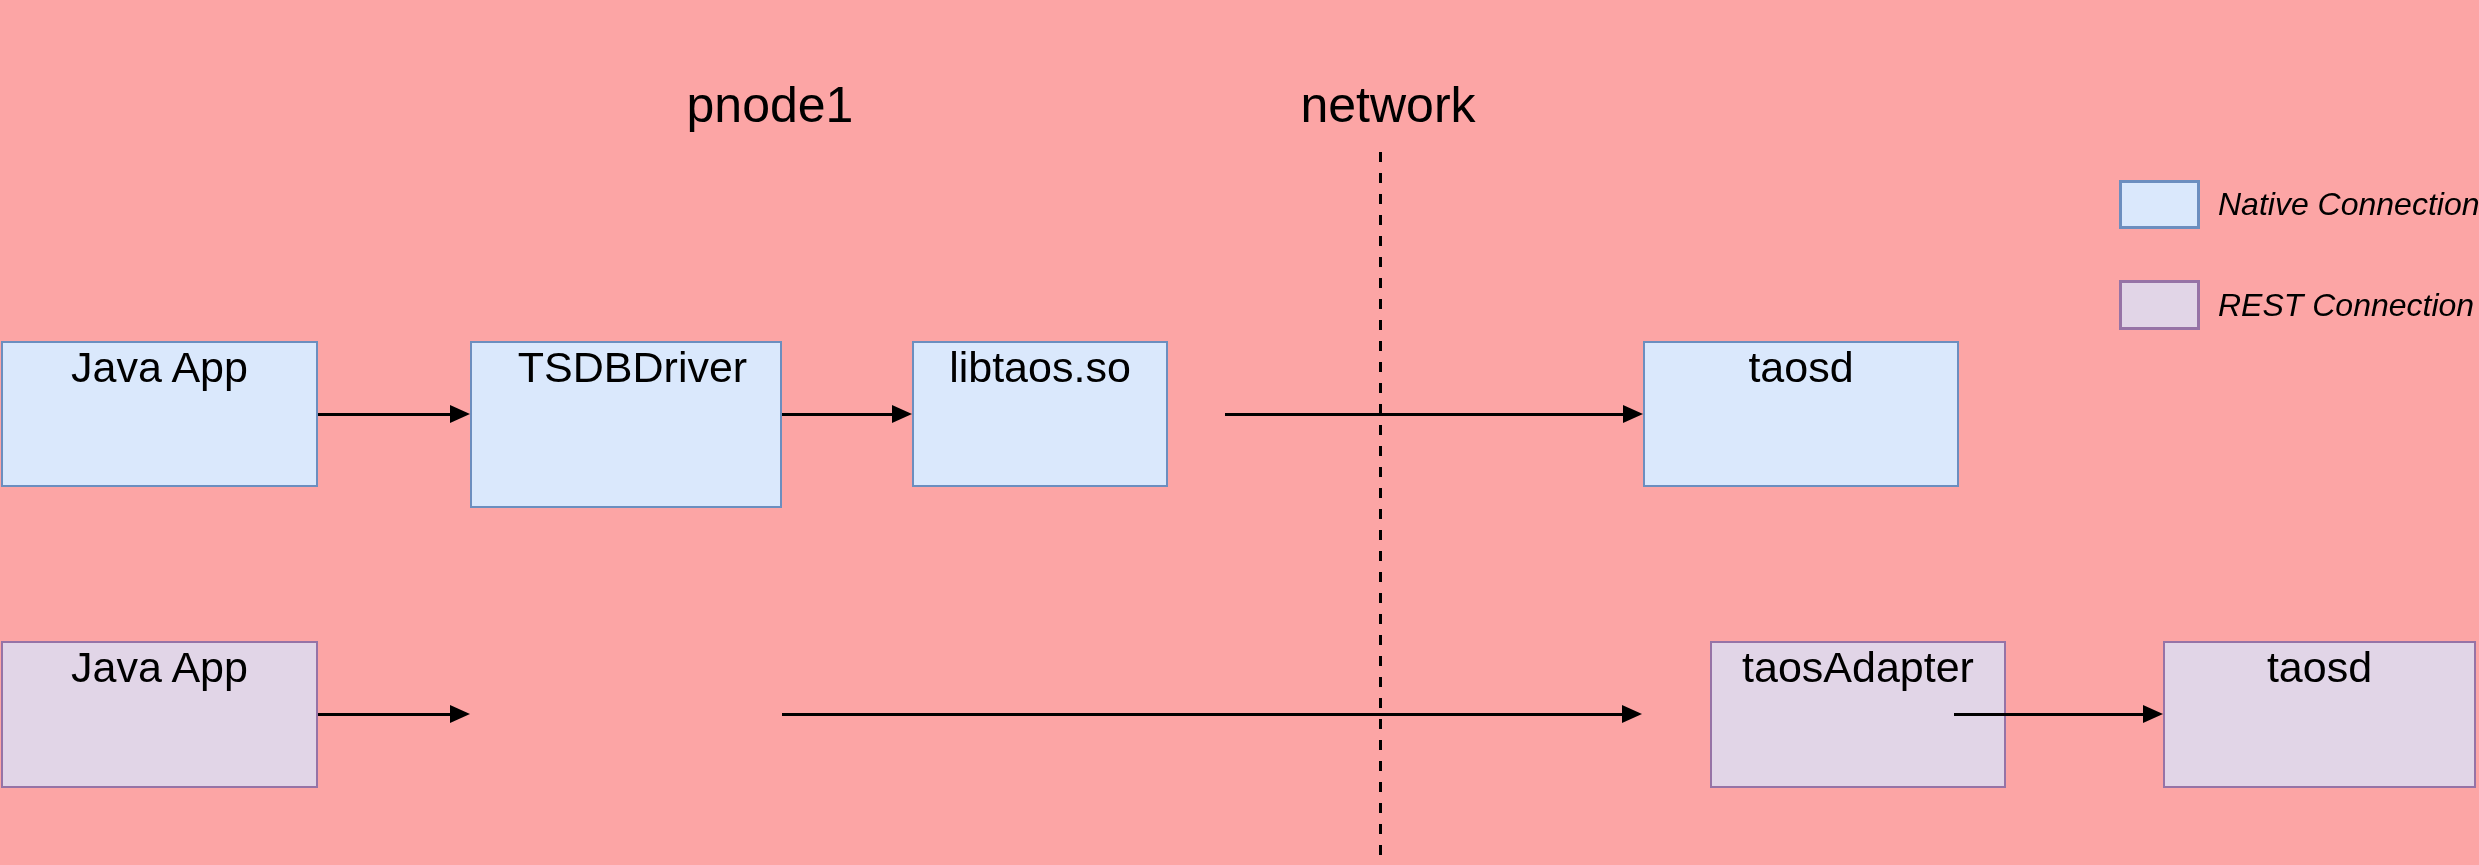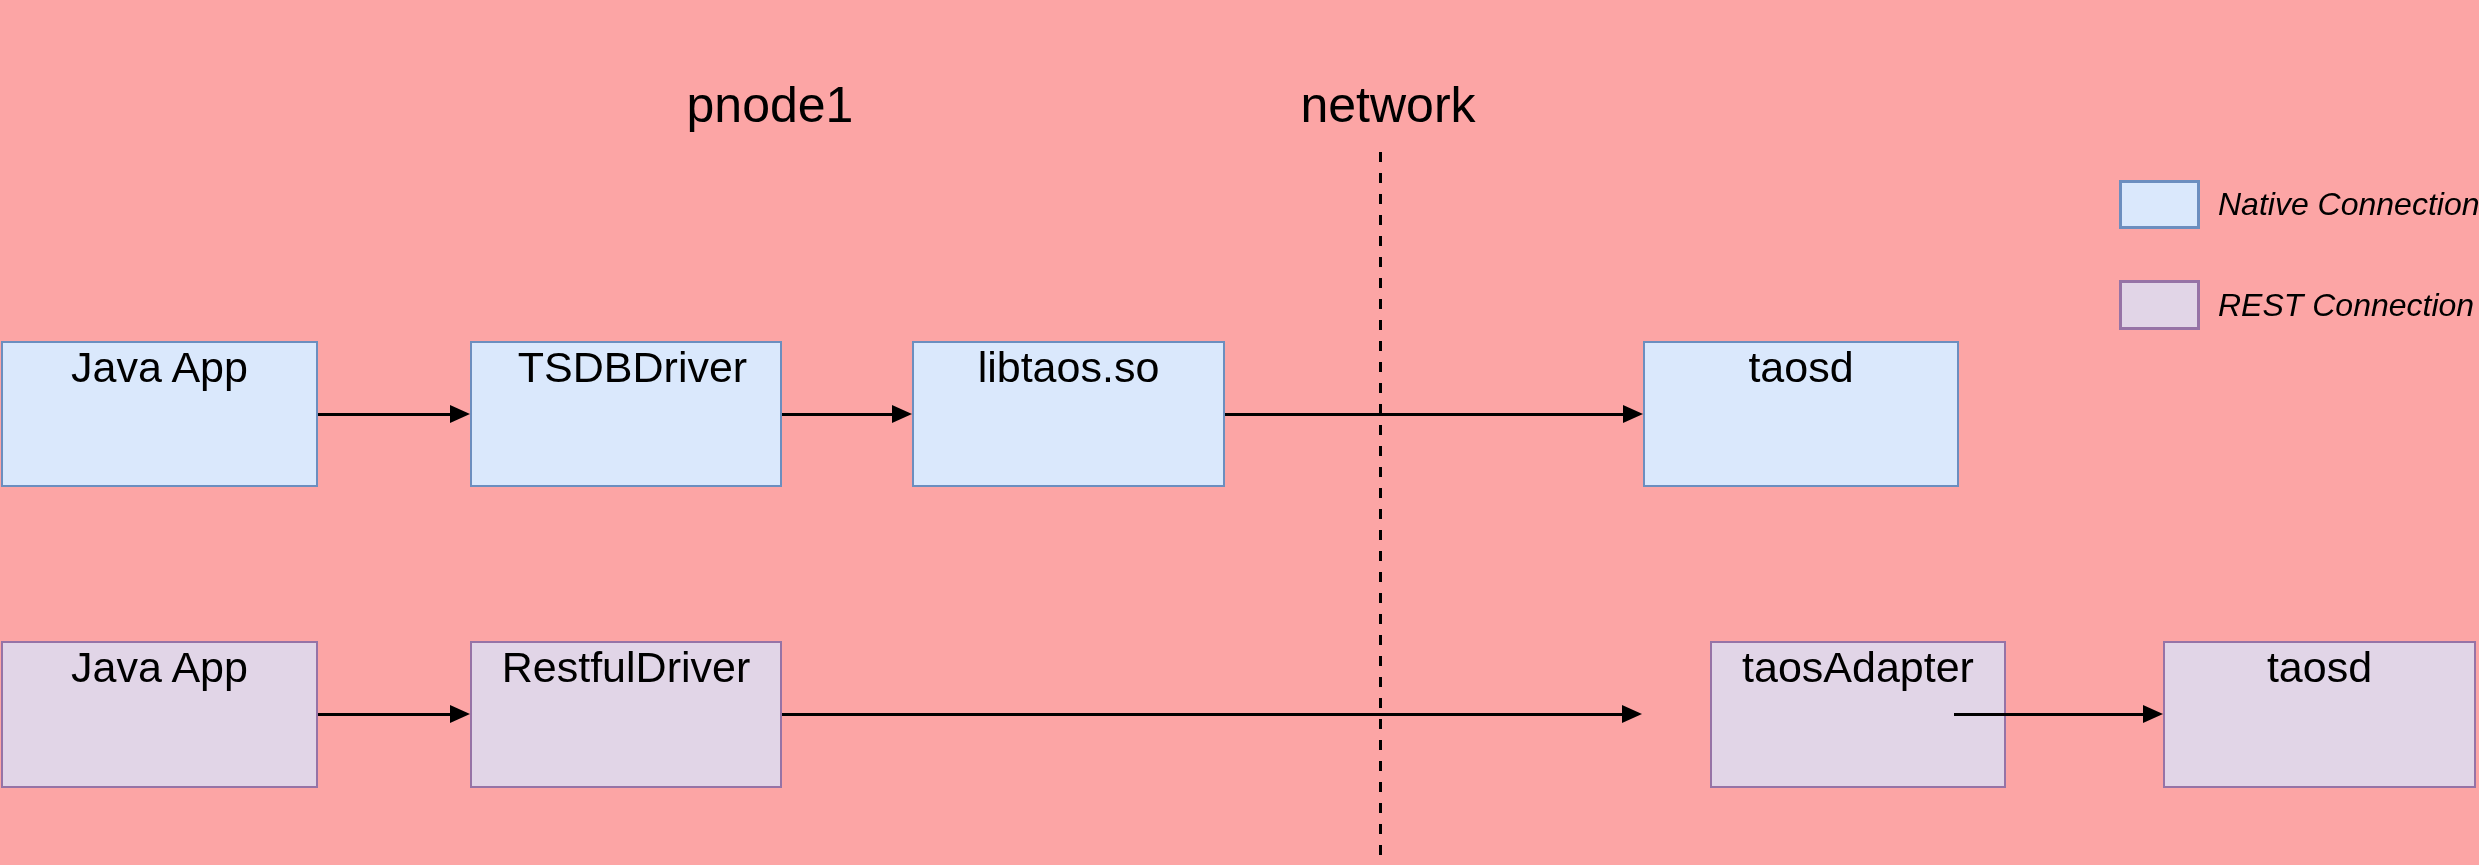--- a/index.html
+++ b/index.html
@@ -104,24 +104,24 @@
 <div class="canvas">
 
   <div class="zone-title" style="left:570px; top:79px;">pnode1</div>
   <div class="zone-title" style="left:1188px; top:79px;">network</div>
 
   <div class="divider" style="left:1379px; top:152px; height:713px;"></div>
 
   <div class="node native" style="left:1px; top:341px; width:317px; height:146px;">
     <span>Java App</span>
   </div>
-  <div class="node native" style="left:470px; top:341px; width:312px; height:146px;padding-left:13px;">
+  <div class="node native" style="left:470px; top:341px; width:312px; height:167px;padding-left:13px;">
     <span>TSDBDriver</span>
   </div>
-  <div class="node native" style="left:912px; top:341px; width:313px; height:146px;">
+  <div class="node native" style="left:912px; top:341px; width:256px; height:146px;">
     <span>libtaos.so</span>
   </div>
   <div class="node native" style="left:1643px; top:341px; width:316px; height:146px;">
     <span>taosd</span>
   </div>
 
   <div class="arrow" style="left:318px; top:404px; width:152px;">
     <div class="shaft"></div>
     <div class="head"></div>
   </div>
@@ -129,23 +129,20 @@
     <div class="shaft"></div>
     <div class="head"></div>
   </div>
   <div class="arrow" style="left:1225px; top:404px; width:418px;">
     <div class="shaft"></div>
     <div class="head"></div>
   </div>
 
   <div class="node rest" style="left:1px; top:641px; width:317px; height:147px;">
     <span>Java App</span>
-  </div>
-  <div class="node rest" style="left:470px; top:641px; width:312px; height:147px;">
-    <span>RestfulDriver</span>
   </div>
   <div class="node rest" style="left:1710px; top:641px; width:296px; height:147px;">
     <span>taosAdapter</span>
   </div>
   <div class="node rest" style="left:2163px; top:641px; width:313px; height:147px;">
     <span>taosd</span>
   </div>
 
   <div class="arrow" style="left:318px; top:704px; width:152px;">
     <div class="shaft"></div>

